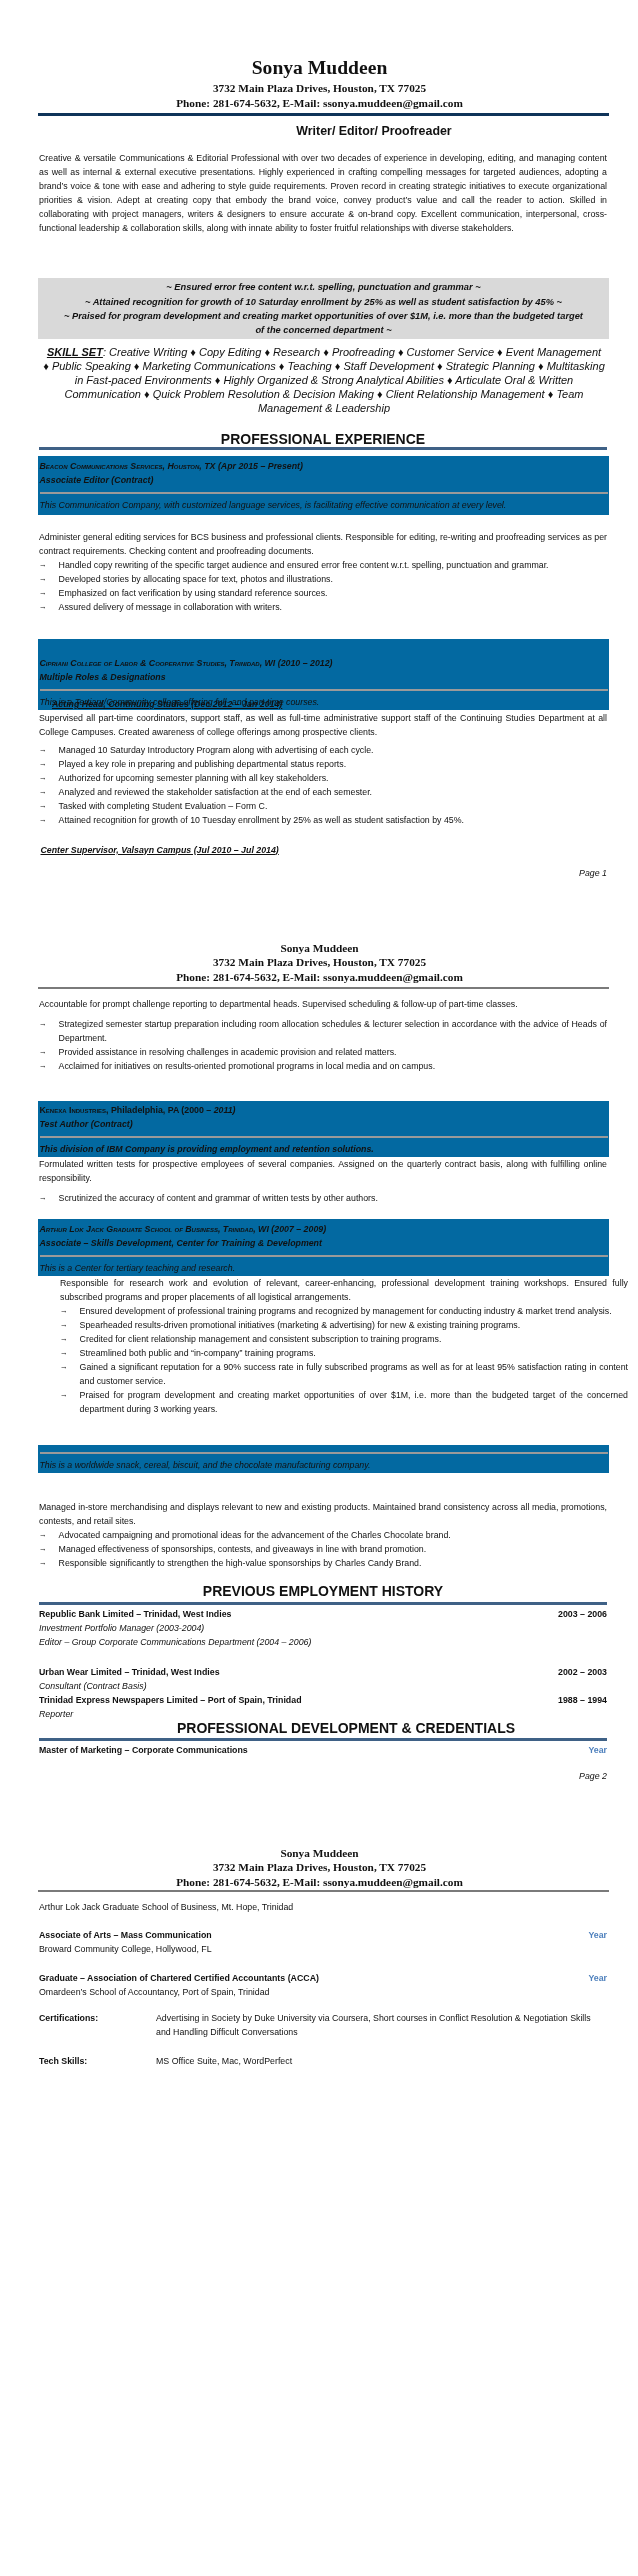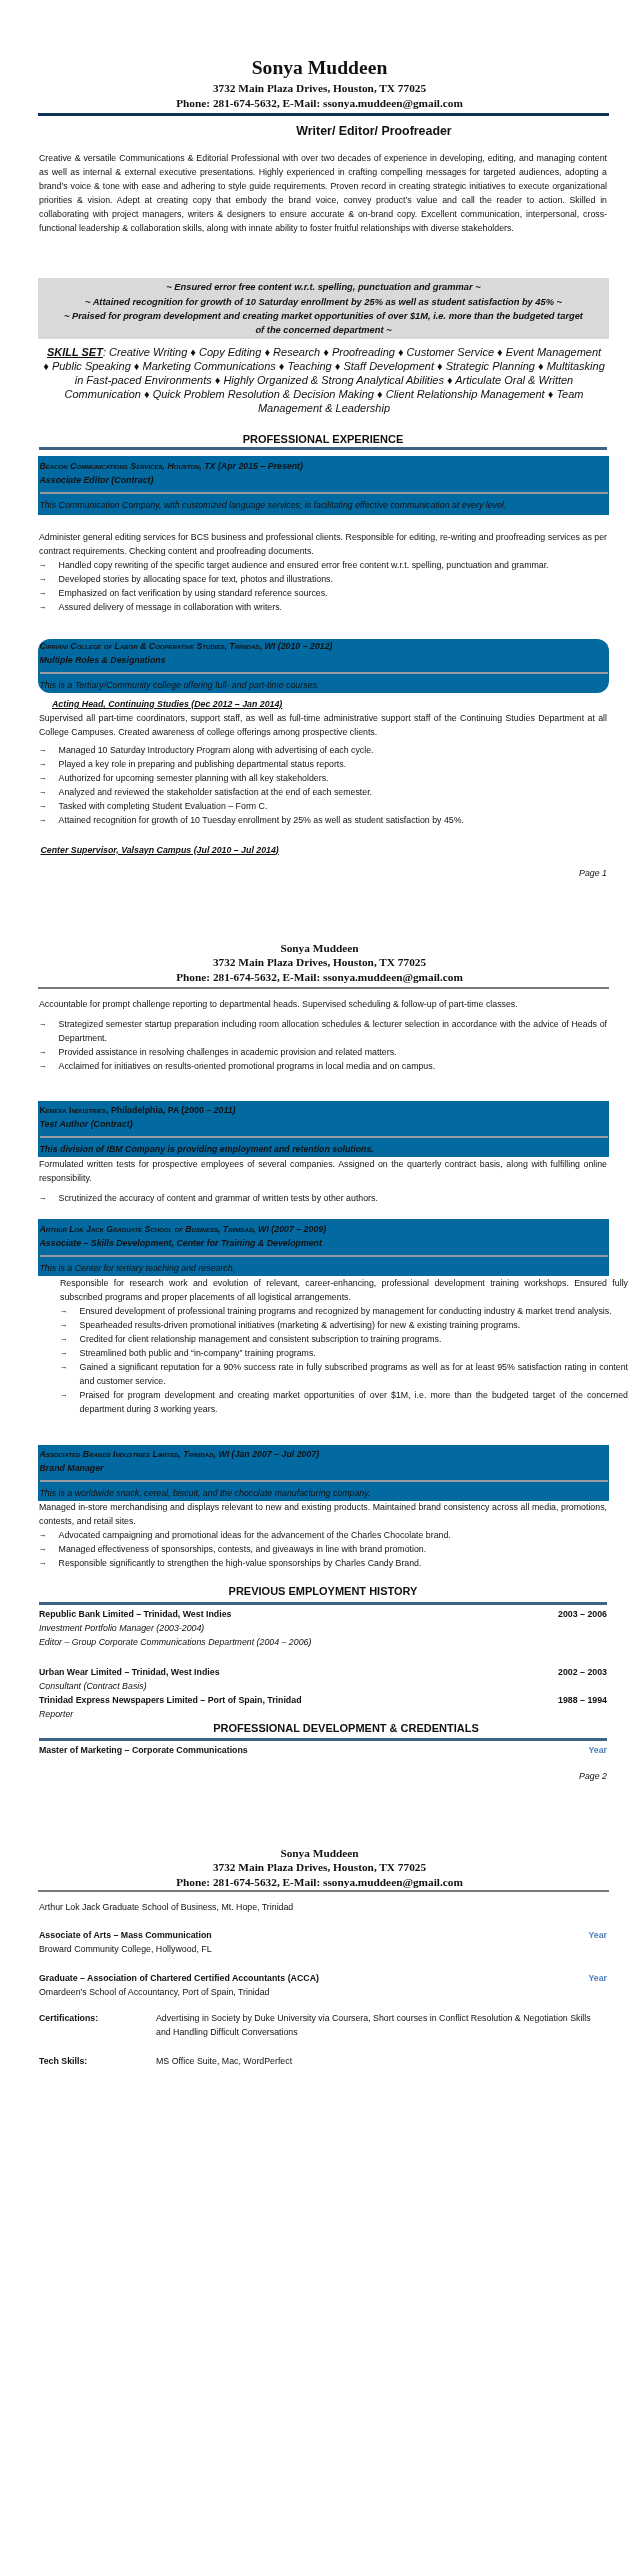--- a/index.html
+++ b/index.html
@@ -9,21 +9,21 @@
   .hdr { text-align: center; font-weight: bold; font-family: "Liberation Serif", serif; }
   .name-big { font-size: 19.6px; line-height: 23px; }
   .name-small { font-size: 11.3px; line-height: 14.4px; }
   .hdr-line { font-size: 11.3px; line-height: 14.4px; }
   .rule-navy { position: absolute; left: 38px; width: 571px; height: 3.1px; background: #0f3459; }
   .rule-gray { position: absolute; left: 38px; width: 571px; height: 1.5px; background: #7a7a7a; }
   .rule-blue { position: absolute; left: 39px; width: 568px; height: 2.6px; background: #3f6186; }
   .content { position: absolute; left: 39px; width: 568px; font-size: 8.8px; line-height: 14px; }
   .just { text-align: justify; }
   .title-role { text-align: center; font-weight: bold; font-size: 12.4px; }
-  .sect-title { text-align: center; font-weight: bold; font-size: 11px; }
+  .sect-title { text-align: center; font-weight: bold; font-size: 14px; }
   .shade { position: absolute; left: 38px; width: 571px; background: #0369a1; }
   .shade .inner { padding: 0 1.5px; font-size: 8.8px; line-height: 14px; }
   .shade .sep { height: 2.1px; background: #9a9a9a; margin: 5.2px 1.5px 4.1px 1.5px; }
   .sc { font-variant: small-caps; font-weight: bold; font-style: italic; }
   .bi { font-weight: bold; font-style: italic; }
   .it { font-style: italic; }
   .bold { font-weight: bold; }
   ul.arrows { list-style: none; margin: 0; padding: 0; }
   ul.arrows li { position: relative; padding-left: 19.6px; text-align: justify; }
   ul.arrows li .arrow { position: absolute; left: 0; top: 0; font-size: 7.7px; }
@@ -78,21 +78,21 @@
   <div class="content" style="top:530px;">
     <div class="just">Administer general editing services for BCS business and professional clients. Responsible for editing, re-writing and proofreading services as per contract requirements. Checking content and proofreading documents.</div>
     <ul class="arrows">
       <li><span class="arrow">→</span><span>Handled copy rewriting of the specific target audience and ensured error free content w.r.t. spelling, punctuation and grammar.</span></li>
       <li><span class="arrow">→</span><span>Developed stories by allocating space for text, photos and illustrations.</span></li>
       <li><span class="arrow">→</span><span>Emphasized on fact verification by using standard reference sources.</span></li>
       <li><span class="arrow">→</span><span>Assured delivery of message in collaboration with writers.</span></li>
     </ul>
   </div>
 
-  <div class="shade" style="top:639px; padding:0 0 1px;border-radius:12px;">
+  <div class="shade" style="top:639px; padding:17px 0 1px;">
     <div class="inner">
       <div><span class="sc">Cipriani College of Labor &amp; Cooperative Studies, Trinidad, WI</span> <span class="bi">(2010 – 2012)</span></div>
       <div class="bi">Multiple Roles &amp; Designations</div>
     </div>
     <div class="sep"></div>
     <div class="inner it">This is a Tertiary/Community college offering full- and part-time courses.</div>
   </div>
   <div class="content" style="top:697px;">
     <div class="sub-role" style="margin-left:13px;">Acting Head, Continuing Studies (Dec 2012 – Jan 2014)</div>
     <div class="just">Supervised all part-time coordinators, support staff, as well as full-time administrative support staff of the Continuing Studies Department at all College Campuses. Created awareness of college offerings among prospective clients.</div>
@@ -156,24 +156,20 @@
       <li><span class="arrow">→</span><span>Ensured development of professional training programs and recognized by management for conducting industry &amp; market trend analysis.</span></li>
       <li><span class="arrow">→</span><span>Spearheaded results-driven promotional initiatives (marketing &amp; advertising) for new &amp; existing training programs.</span></li>
       <li><span class="arrow">→</span><span>Credited for client relationship management and consistent subscription to training programs.</span></li>
       <li><span class="arrow">→</span><span>Streamlined both public and “in-company” training programs.</span></li>
       <li><span class="arrow">→</span><span>Gained a significant reputation for a 90% success rate in fully subscribed programs as well as for at least 95% satisfaction rating in content and customer service.</span></li>
       <li><span class="arrow">→</span><span>Praised for program development and creating market opportunities of over $1M, i.e. more than the budgeted target of the concerned department during 3 working years.</span></li>
     </ul>
   </div>
 
   <div class="shade" style="top:1445px; padding:2.1px 0 1px;">
-    <div class="inner">
-      <div><span class="sc">Associated Brands Industries Limited, Trinidad, WI</span> <span class="bi">(Jan 2007 – Jul 2007)</span></div>
-      <div class="bi">Brand Manager</div>
-    </div>
     <div class="sep"></div>
     <div class="inner it">This is a worldwide snack, cereal, biscuit, and the chocolate manufacturing company.</div>
   </div>
   <div class="content" style="top:1500px;">
     <div class="just">Managed in-store merchandising and displays relevant to new and existing products. Maintained brand consistency across all media, promotions, contests, and retail sites.</div>
     <ul class="arrows">
       <li><span class="arrow">→</span><span>Advocated campaigning and promotional ideas for the advancement of the Charles Chocolate brand.</span></li>
       <li><span class="arrow">→</span><span>Managed effectiveness of sponsorships, contests, and giveaways in line with brand promotion.</span></li>
       <li><span class="arrow">→</span><span>Responsible significantly to strengthen the high-value sponsorships by Charles Candy Brand.</span></li>
     </ul>

